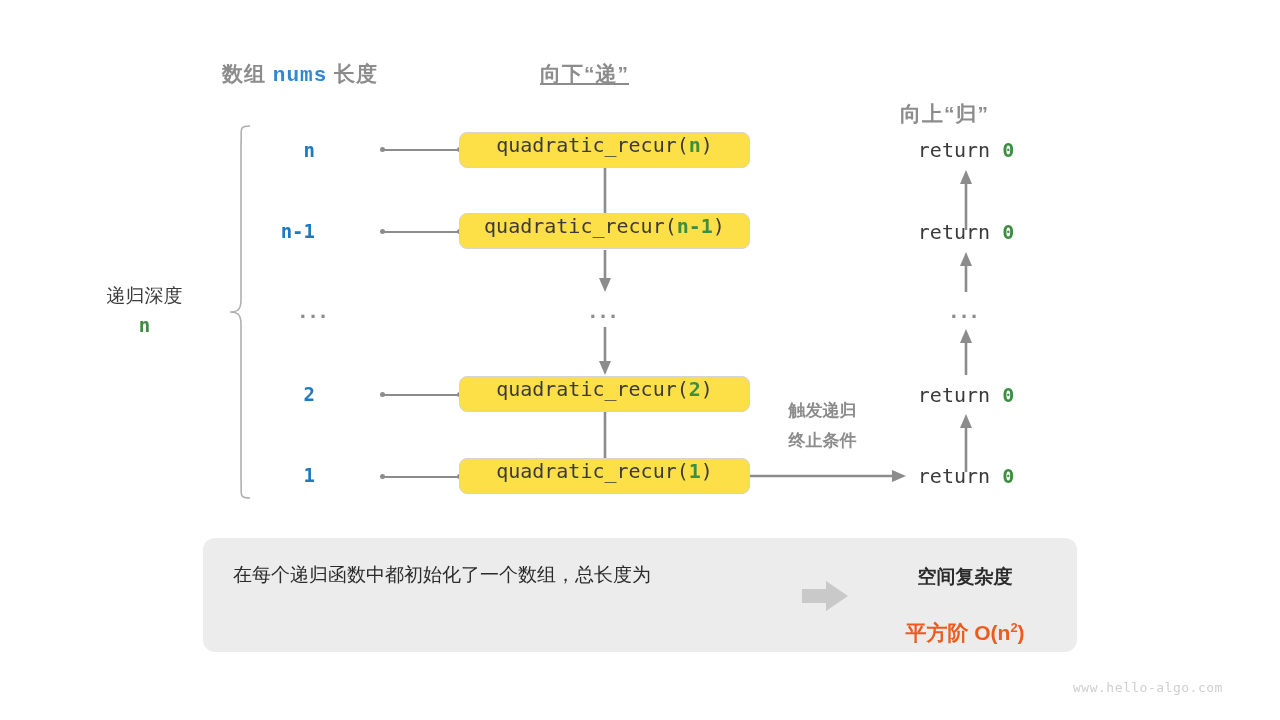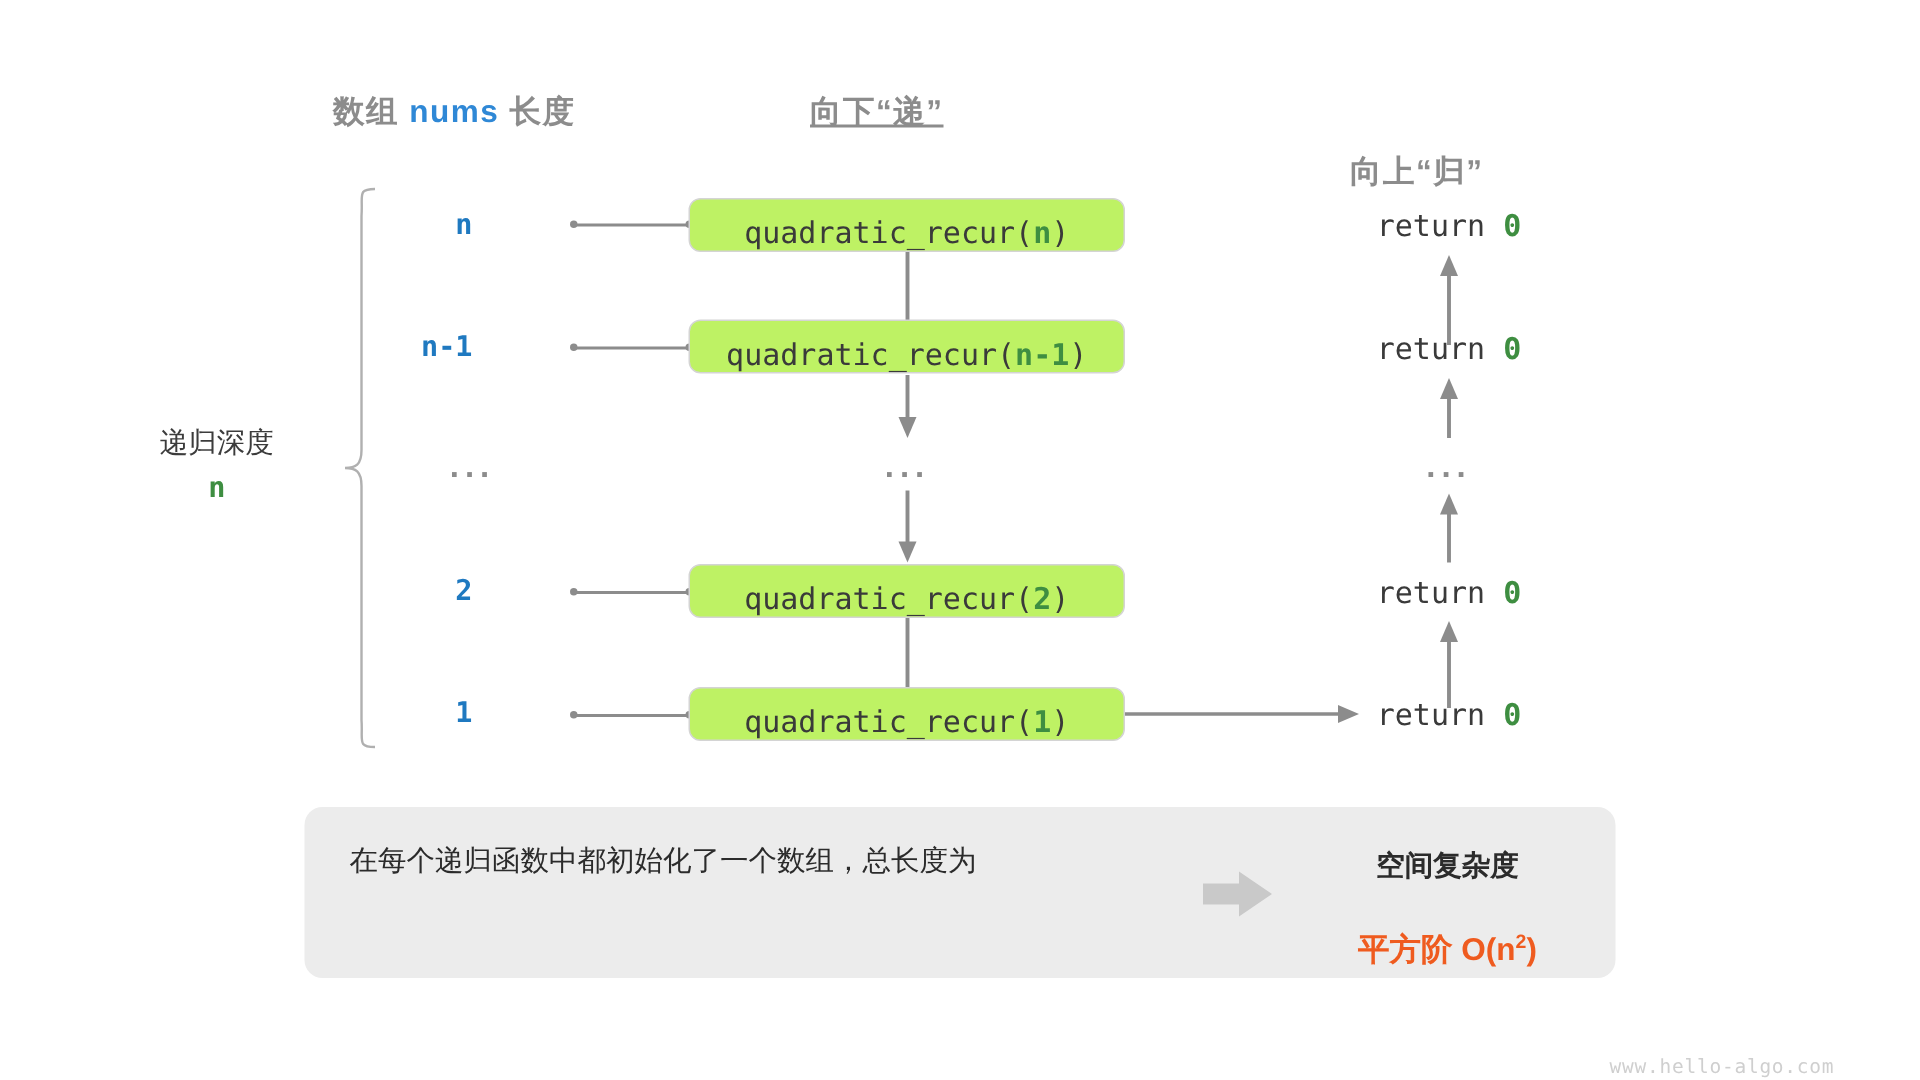--- a/index.html
+++ b/index.html
@@ -18,21 +18,21 @@
   .abs { position: absolute; }
 
   
   .col-header {
     font-size: 21px;
     font-weight: bold;
     color: #8c8c8c;
     white-space: nowrap;
     letter-spacing: 1px;
   }
-  .col-header .hl { color: #2f88d6; font-family: Liberation Sans, sans-serif; }
+  .col-header .hl { color: #2f88d6; font-family: Liberation Mono, monospace; }
 
   
   .depth-label {
     font-size: 19px;
     color: #3c3c3c;
     white-space: nowrap;
     text-align: center;
     line-height: 1.5;
   }
   .depth-label .green {
@@ -48,25 +48,25 @@
     font-weight: bold;
     color: #1f79c0;
     font-family: "DejaVu Sans Mono", monospace;
     white-space: nowrap;
     text-align: right;
     letter-spacing: 0px;
   }
 
   
   .call-box {
-    background: #bef264;
+    background: #fde047;
     border: 1.5px solid #d4d4d4;
     border-radius: 8px;
     display: flex;
-    align-items: flex-end;
+    align-items: flex-start;
     justify-content: center;
     font-family: "DejaVu Sans Mono", monospace;
     font-size: 20px;
     color: #3a3a3a;
     white-space: nowrap;
     box-sizing: border-box;
   }
   .call-box .arg { color: #3e8e41; font-weight: bold; }
 
   
@@ -148,21 +148,20 @@
   }
   .sum-value sup { font-size: 13px; }
 
   
   .watermark {
     font-family: "DejaVu Sans Mono", monospace;
     font-size: 13px;
     color: #cfcfcf;
     letter-spacing: 0.5px;
     white-space: nowrap;
-    margin-top: 24px;
   }
 
   svg { overflow: visible; }
 </style>
 </head>
 <body>
 
 <div id="canvas">
 
   <div class="abs col-header" style="left:222px; top:60px;">
@@ -274,20 +273,24 @@
   <svg class="abs" style="left:597px; top:412px;" width="18" height="62">
     <line x1="8" y1="0" x2="8" y2="50" stroke="#8c8c8c" stroke-width="2.6"></line>
     <polygon points="8,60 2,46 14,46" fill="#8c8c8c"></polygon>
   </svg>
 
   <svg class="abs" style="left:958px; top:412px;" width="18" height="62">
     <line x1="8" y1="60" x2="8" y2="12" stroke="#8c8c8c" stroke-width="2.6"></line>
     <polygon points="8,2 2,16 14,16" fill="#8c8c8c"></polygon>
   </svg>
 
+  <div class="abs trigger-note" style="left:760px; top:396px; width:125px;">
+    <div>触发递归</div>
+    <div>终止条件</div>
+  </div>
 
   <div class="abs row-label" style="left:255px; top:464px; width:60px;">1</div>
 
   <div class="abs dot" style="left:380px; top:474px;"></div>
   <div class="abs conn-line" style="left:383px; top:476px; width:79px;"></div>
   <div class="abs dot" style="left:457px; top:474px;"></div>
 
   <div class="abs call-box" style="left:459px; top:458px; width:291px; height:36px;">
     <span>quadratic_recur(</span>
       <span class="arg">1</span>

